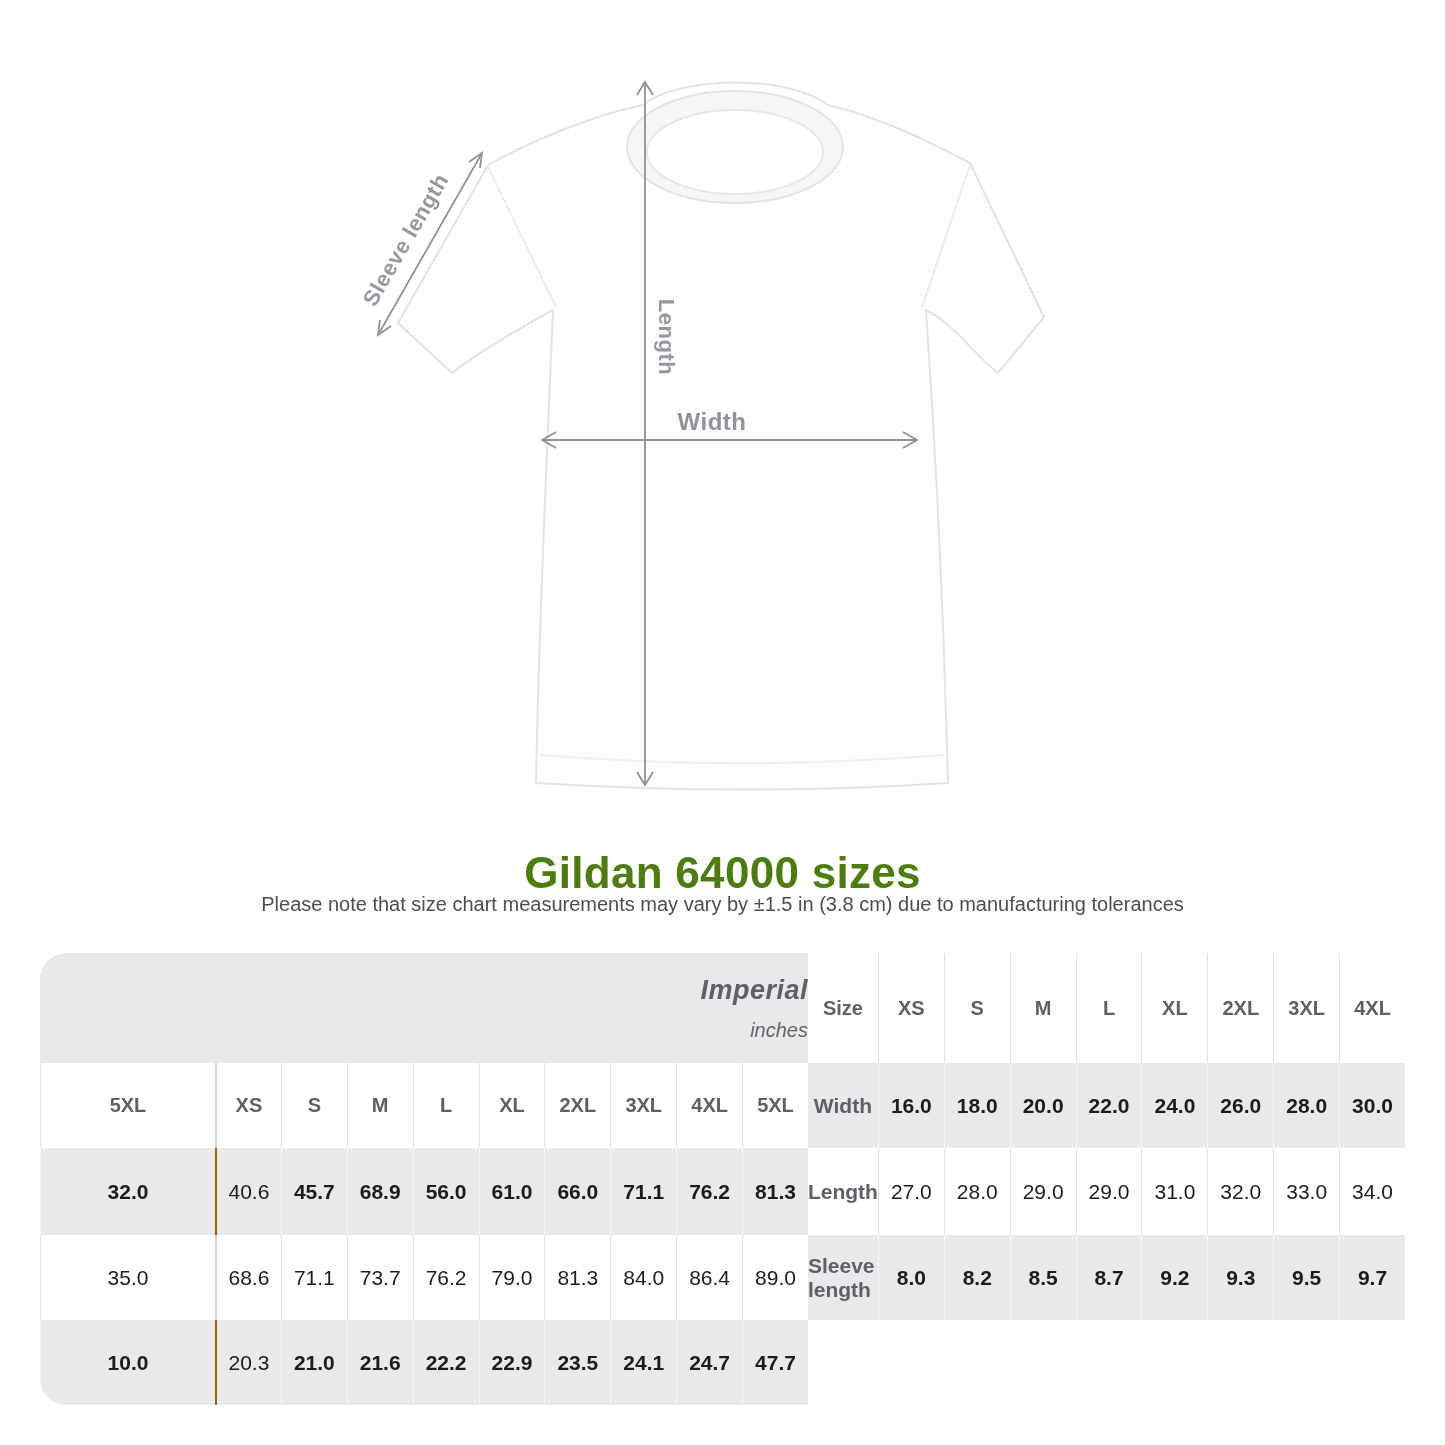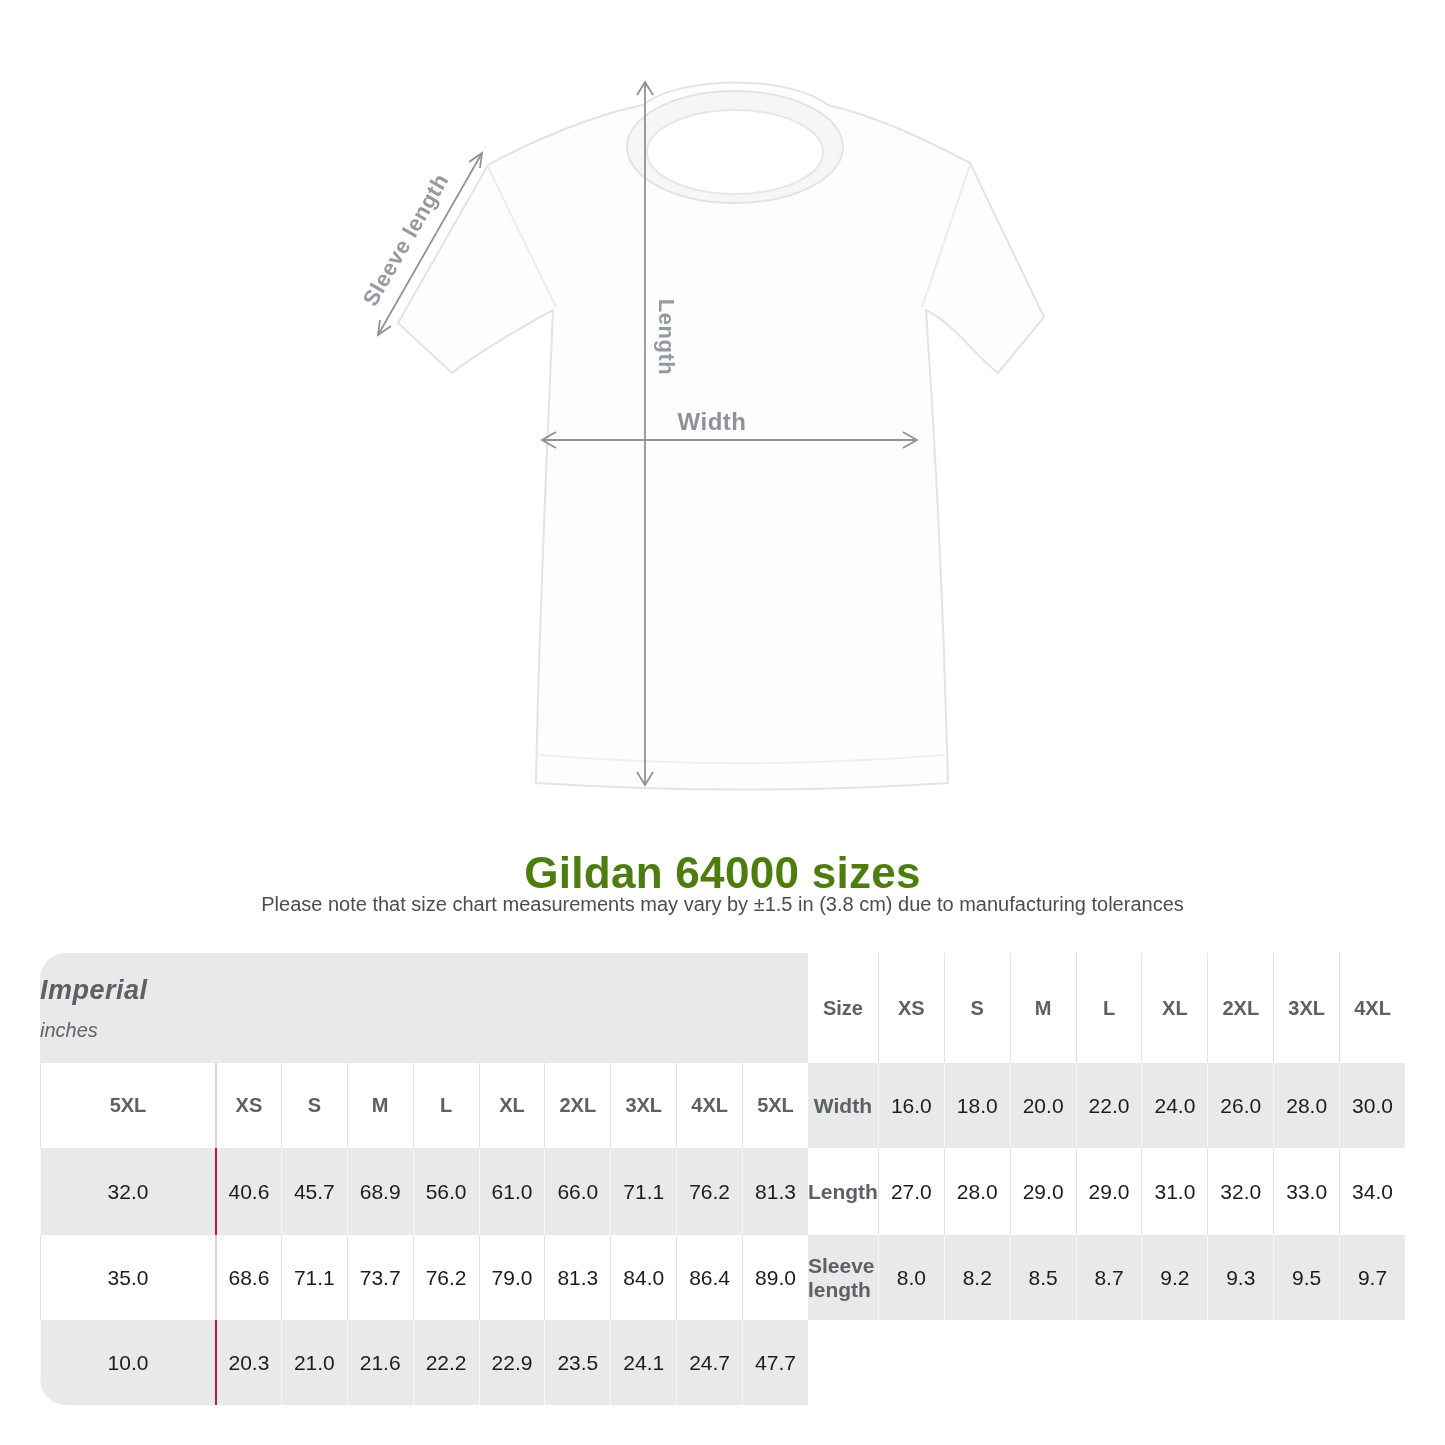--- a/index.html
+++ b/index.html
@@ -19,34 +19,34 @@
          font-size:44px;font-weight:bold;color:#4d7c0f;letter-spacing:.3px;}
   .note{position:absolute;top:893px;left:0;width:100%;text-align:center;
         font-size:20px;color:#4d4d4d;}
 
   
   .table{position:absolute;left:40px;top:953px;width:1365px;height:452px;
          display:grid;grid-template-columns:175px repeat(18,1fr);
          grid-template-rows:110px 85px 87px 85px 85px;
          background:#ffffff;border-radius:26px;overflow:hidden;}
   .ucell{grid-row:1;background:#e9e9e9;display:flex;flex-direction:column;
-         align-items:flex-start;justify-content:center;gap:13px;color:#5b6166;}
+         align-items:flex-end;justify-content:center;gap:13px;color:#5b6166;}
   .u-imp{grid-column:1/11;}
   .u-met{grid-column:11/20;}
   .uname{font-weight:bold;font-style:italic;font-size:27px;letter-spacing:.5px;}
   .usub{font-style:italic;font-size:20px;color:#5f666b;}
   .cell{display:flex;align-items:center;justify-content:center;}
   .chead{font-weight:bold;color:#5b6166;font-size:20px;}
   .rlabel{font-weight:bold;color:#5b6166;font-size:21px;}
   .val{font-size:21px;color:#1c1c1c;}
   .g{background:#e9e9e9;}
   .w.dv{border-left:1px solid #e2e2e2;}
-  .g.dv{border-left:1px solid #f6f6f6;}
+  .g.dv{border-left:1px solid #f6f6f6;font-weight:bold;}
   .w.sys{border-left:2px solid #d6d6d6;}
-  .g.sys{border-left:2px solid #be185d;}
+  .g.sys{border-left:2px solid #a16207;}
 </style>
 </head>
 <body>
 
 <div class="canvas">
 
   <div class="shirt-wrap">
     <svg width="700" height="760" viewBox="0 0 700 760">
 
       <g>

